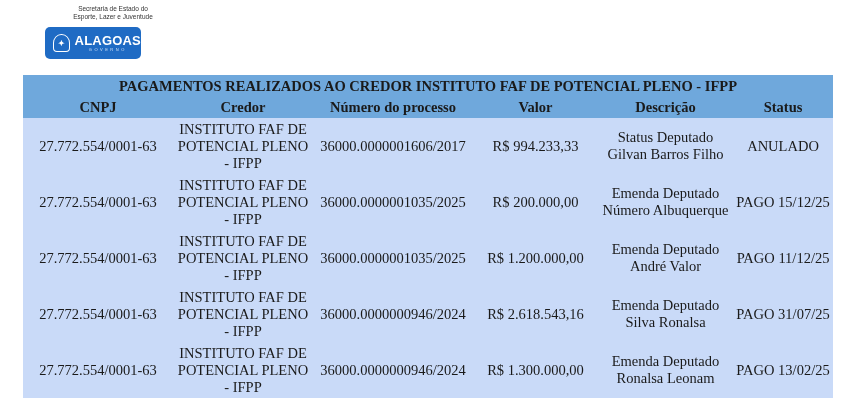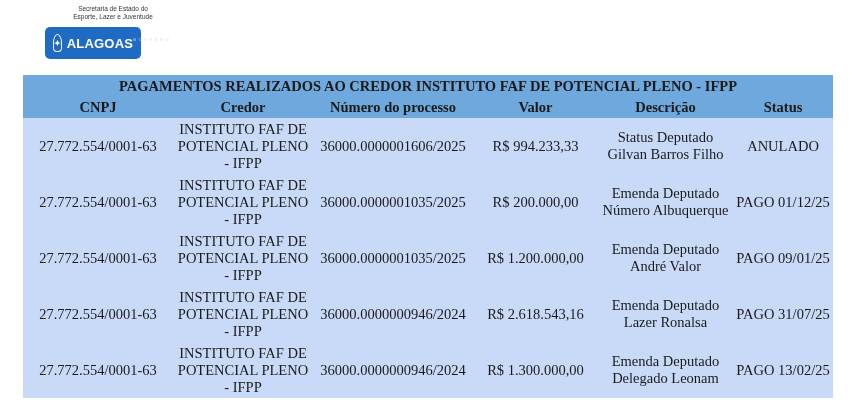--- a/index.html
+++ b/index.html
@@ -1,21 +1,21 @@
 <!DOCTYPE html>
 <html><head>
 <meta charset="utf-8">
 <style>
   html, body { margin:0; padding:0; background:#ffffff; }
   body { width:850px; height:415px; position:relative; overflow:hidden; font-family:"Liberation Serif", serif; }
   .header-logo { position:absolute; left:0; top:0; width:200px; height:70px; }
   .sec-text { position:absolute; left:58px; top:5px; width:110px; text-align:center; font-family:"Liberation Sans", sans-serif; font-size:6.5px; line-height:8px; color:#333; }
   .logo-box { position:absolute; left:45px; top:27px; width:96px; height:32px; background:#1f6bc4; border-radius:5px; display:flex; align-items:center; }
   .logo-emblem { width:18px; height:18px; margin-left:8px; border:1.5px solid #fff; border-radius:50% 50% 4px 4px; box-sizing:border-box; display:flex; align-items:center; justify-content:center; color:#fff; font-size:8px; font-family:"Liberation Sans", sans-serif; font-weight:bold; }
-  .logo-words { margin-left:5px; display:flex; flex-direction:row; }
+  .logo-words { margin-left:5px; display:flex; flex-direction:column; align-items:center; }
   .logo-main { color:#fff; font-family:"Liberation Sans", sans-serif; font-weight:bold; font-size:13px; line-height:13px; letter-spacing:0.2px; }
   .logo-sub { color:#cfe0f7; font-family:"Liberation Sans", sans-serif; font-size:4px; letter-spacing:2.5px; line-height:5px; }
 
   .table-wrap { position:absolute; left:23px; top:75px; width:654px; }
   table { border-collapse:collapse; width:810px; table-layout:fixed; }
   thead th { background:#6fa8dc; color:#1a1a1a; font-weight:bold; font-size:14.5px; padding:0; text-align:center; }
   .title-row th { height:22px; font-size:14.5px; }
   .col-row th { height:21px; }
   tbody td { background:#c9daf8; text-align:center; vertical-align:middle; font-size:14.5px; color:#1a1a1a; line-height:17px; height:56px; padding:0 2px; }
 </style>
@@ -56,52 +56,52 @@
         <th>Número do processo</th>
         <th>Valor</th>
         <th>Descrição</th>
         <th>Status</th>
       </tr>
     </thead>
     <tbody>
       <tr>
         <td>27.772.554/0001-63</td>
         <td>INSTITUTO FAF DE POTENCIAL PLENO - IFPP</td>
-        <td>36000.0000001606/2025</td>
+        <td>36000.0000001606/2017</td>
         <td>R$ 994.233,33</td>
         <td>Status Deputado Gilvan Barros Filho</td>
         <td>ANULADO</td>
       </tr>
       <tr>
         <td>27.772.554/0001-63</td>
         <td>INSTITUTO FAF DE POTENCIAL PLENO - IFPP</td>
         <td>36000.0000001035/2025</td>
         <td>R$ 200.000,00</td>
         <td>Emenda Deputado Número Albuquerque</td>
-        <td>PAGO 01/12/25</td>
+        <td>PAGO 15/12/25</td>
       </tr>
       <tr>
         <td>27.772.554/0001-63</td>
         <td>INSTITUTO FAF DE POTENCIAL PLENO - IFPP</td>
         <td>36000.0000001035/2025</td>
         <td>R$ 1.200.000,00</td>
         <td>Emenda Deputado André Valor</td>
-        <td>PAGO 09/01/25</td>
+        <td>PAGO 11/12/25</td>
       </tr>
       <tr>
         <td>27.772.554/0001-63</td>
         <td>INSTITUTO FAF DE POTENCIAL PLENO - IFPP</td>
         <td>36000.0000000946/2024</td>
         <td>R$ 2.618.543,16</td>
-        <td>Emenda Deputado Lazer Ronalsa</td>
+        <td>Emenda Deputado Silva Ronalsa</td>
         <td>PAGO 31/07/25</td>
       </tr>
       <tr>
         <td>27.772.554/0001-63</td>
         <td>INSTITUTO FAF DE POTENCIAL PLENO - IFPP</td>
         <td>36000.0000000946/2024</td>
         <td>R$ 1.300.000,00</td>
-        <td>Emenda Deputado Delegado Leonam</td>
+        <td>Emenda Deputado Ronalsa Leonam</td>
         <td>PAGO 13/02/25</td>
       </tr>
     </tbody>
   </table>
 </div>
 
 </body></html>

